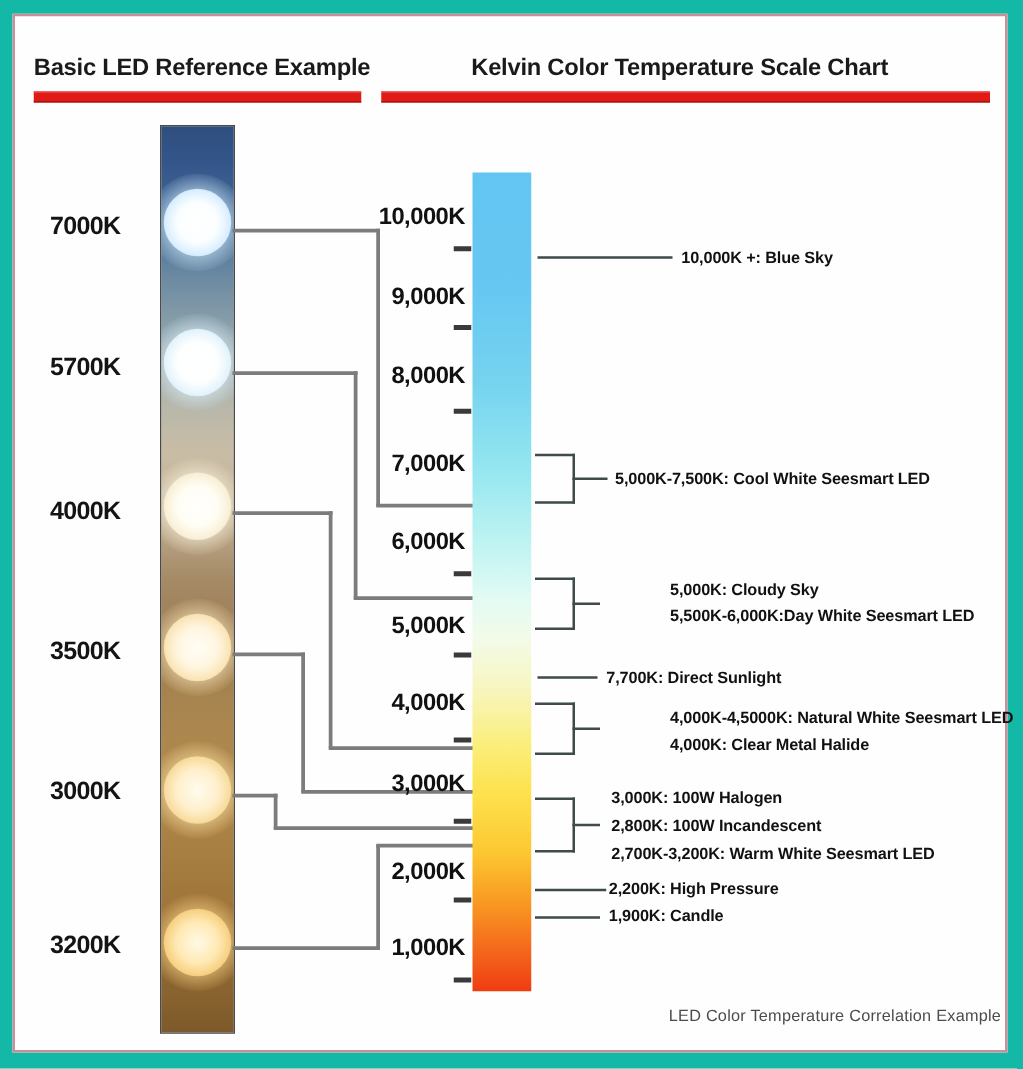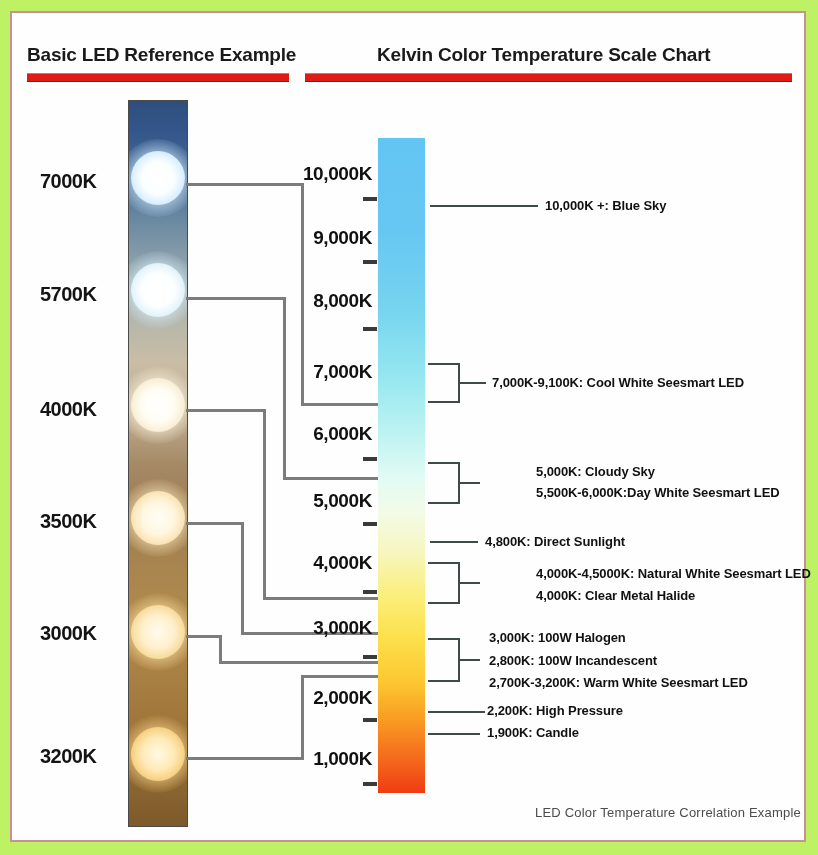--- a/index.html
+++ b/index.html
@@ -8,21 +8,21 @@
     padding: 0;
     background: #ffffff;
   }
   body {
     font-family: "Liberation Sans", sans-serif;
   }
   #root {
     position: relative;
     width: 818px;
     height: 855px;
-    background: #bef264;
+    background: #14b8a6;
     overflow: hidden;
   }
 
   
   .frame {
     position: absolute;
     left: 10px;
     top: 11px;
     width: 796px;
     height: 831px;
@@ -312,24 +312,24 @@
   <div class="lead lead-h" style="left:458px; top:582px; width:22px;"></div>
 
   <div class="bracket" style="left:428px; top:638px; width:32px; height:44px;"></div>
   <div class="lead lead-h" style="left:458px; top:659px; width:22px;"></div>
 
   <div class="lead lead-h" style="left:428px; top:711px; width:57px;"></div>
 
   <div class="lead lead-h" style="left:428px; top:733px; width:52px;"></div>
 
   <div class="anno" style="left:545px; top:198px">10,000K +: Blue Sky</div>
-  <div class="anno" style="left:492px; top:375px">7,000K-9,100K: Cool White Seesmart LED</div>
+  <div class="anno" style="left:492px; top:375px">5,000K-7,500K: Cool White Seesmart LED</div>
   <div class="anno" style="left:536px; top:464px">5,000K: Cloudy Sky</div>
   <div class="anno" style="left:536px; top:485px">5,500K-6,000K:Day White Seesmart LED</div>
-  <div class="anno" style="left:485px; top:534px">4,800K: Direct Sunlight</div>
+  <div class="anno" style="left:485px; top:534px">7,700K: Direct Sunlight</div>
   <div class="anno" style="left:536px; top:566px">4,000K-4,5000K: Natural White Seesmart LED</div>
   <div class="anno" style="left:536px; top:588px">4,000K: Clear Metal Halide</div>
   <div class="anno" style="left:489px; top:630px">3,000K: 100W Halogen</div>
   <div class="anno" style="left:489px; top:653px">2,800K: 100W Incandescent</div>
   <div class="anno" style="left:489px; top:675px">2,700K-3,200K: Warm White Seesmart LED</div>
   <div class="anno" style="left:487px; top:703px">2,200K: High Pressure</div>
   <div class="anno" style="left:487px; top:725px">1,900K: Candle</div>
 
   <div class="footer">LED Color Temperature Correlation Example</div>
 

